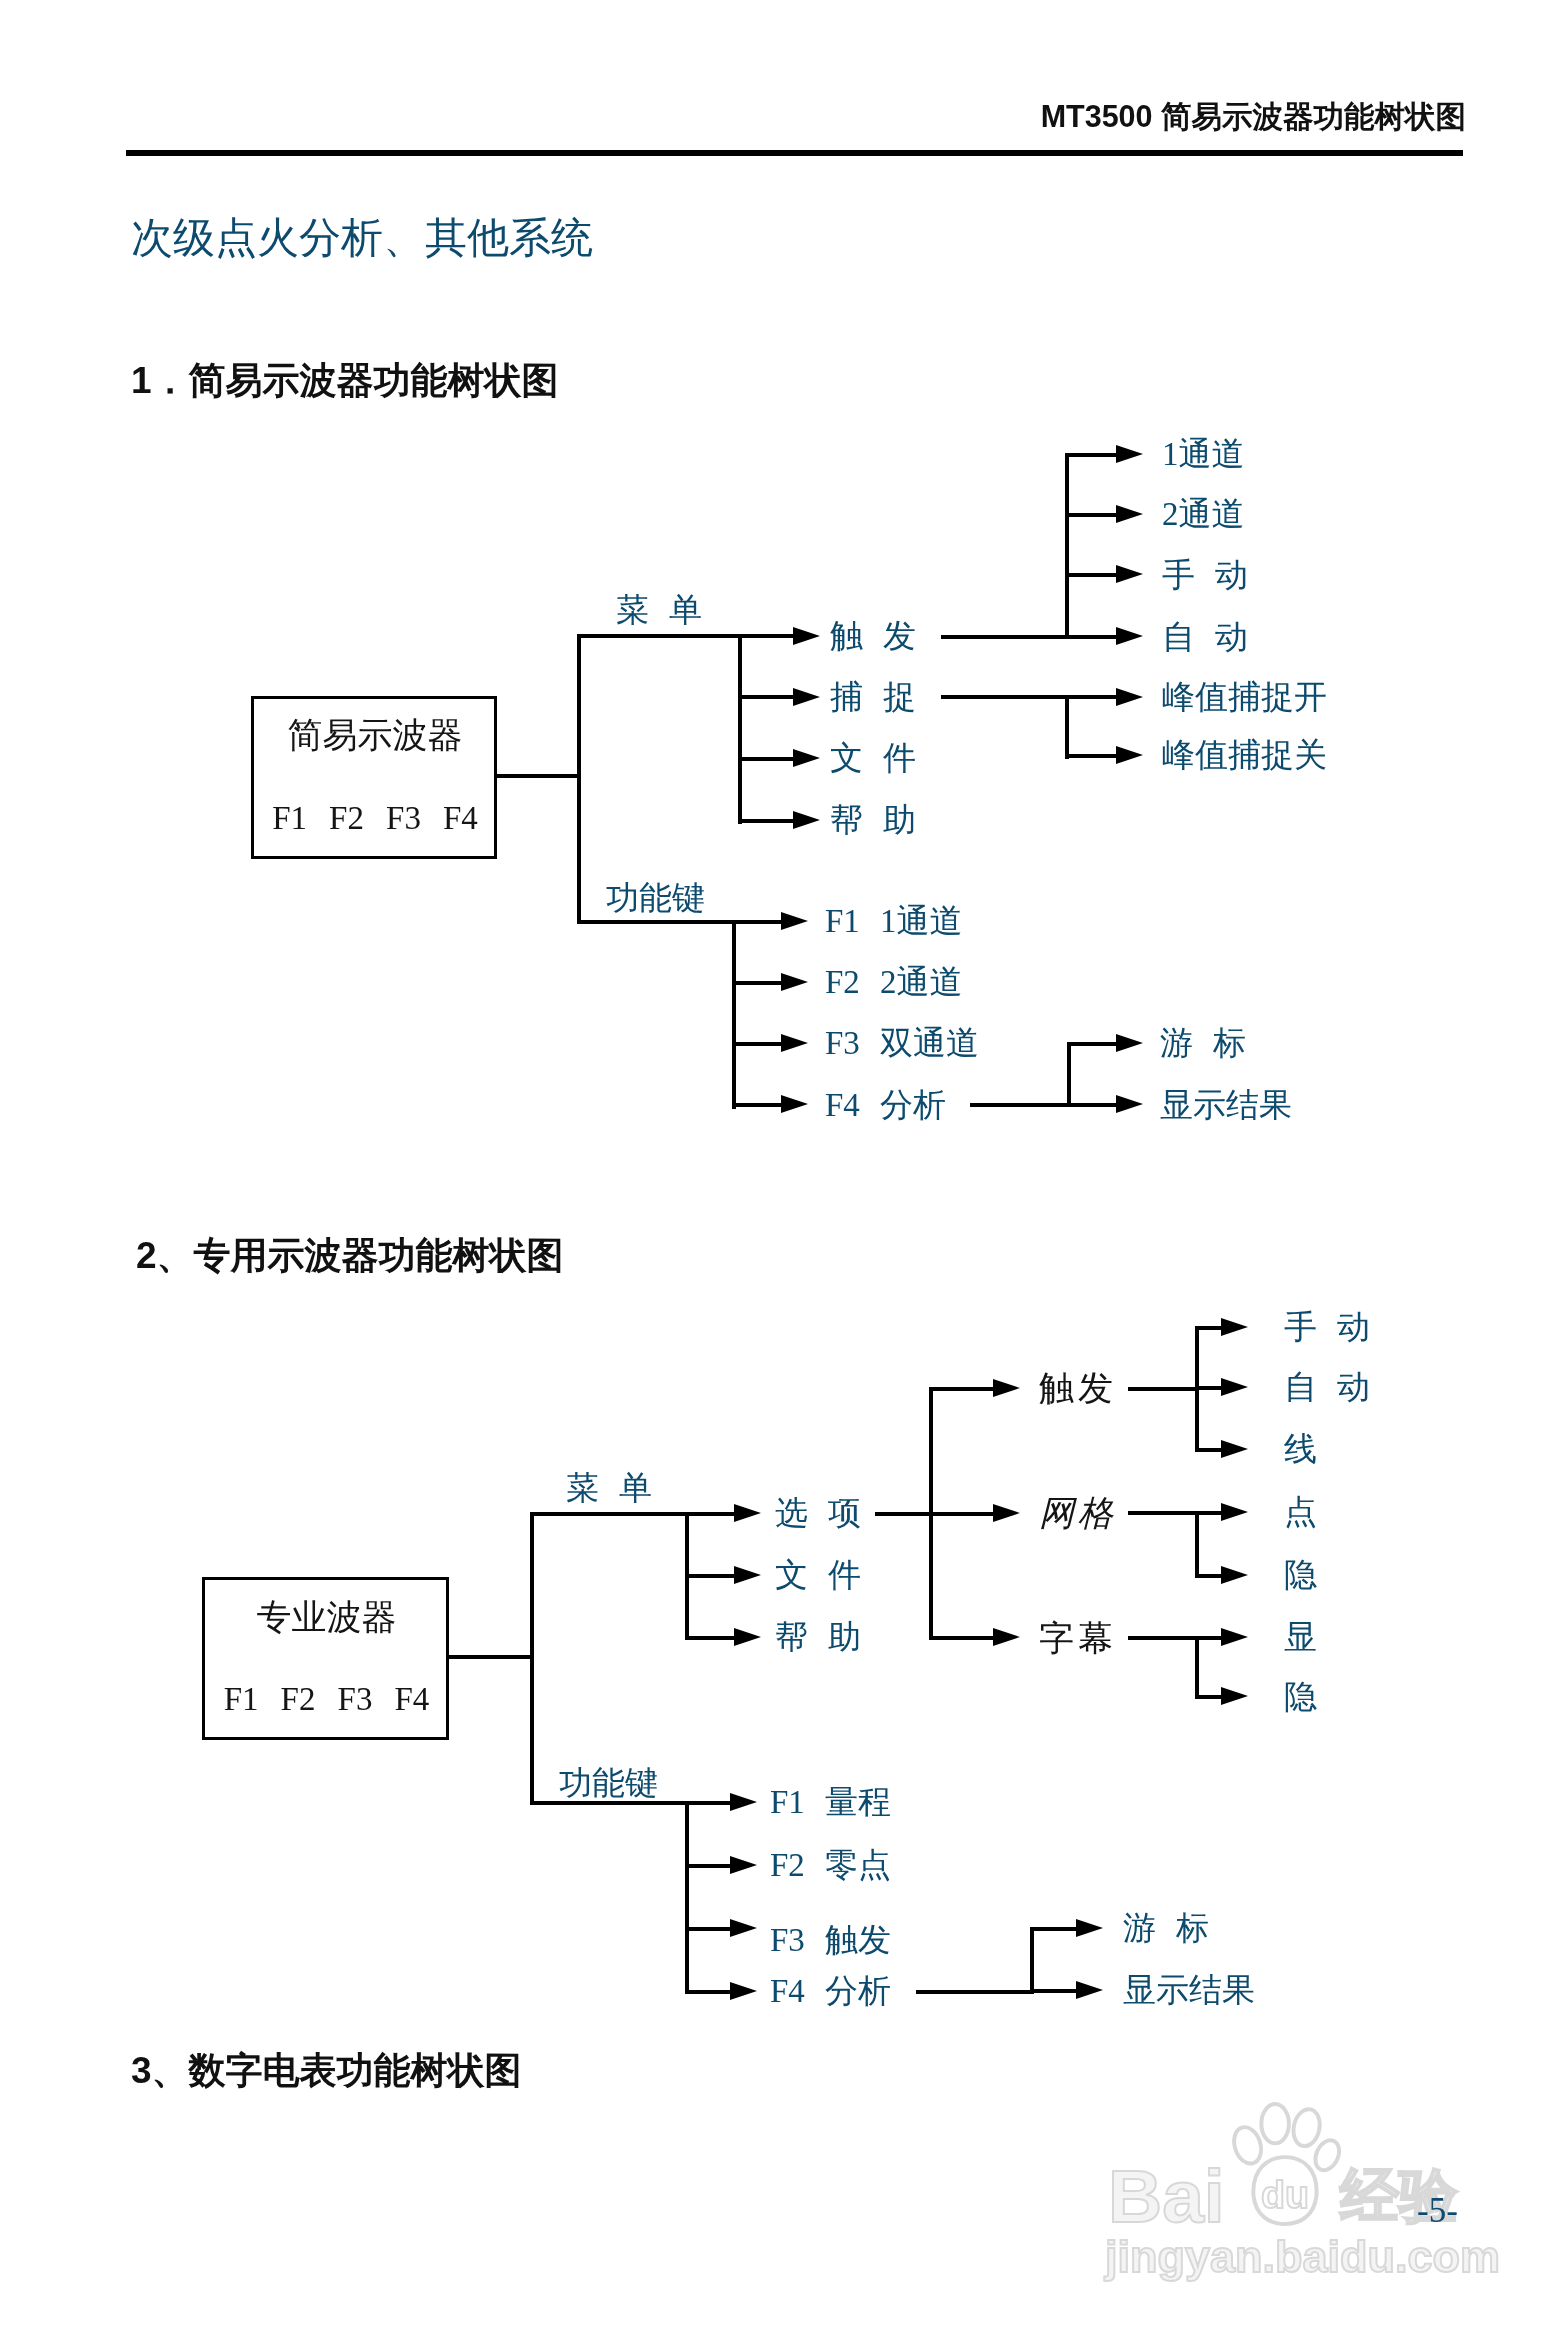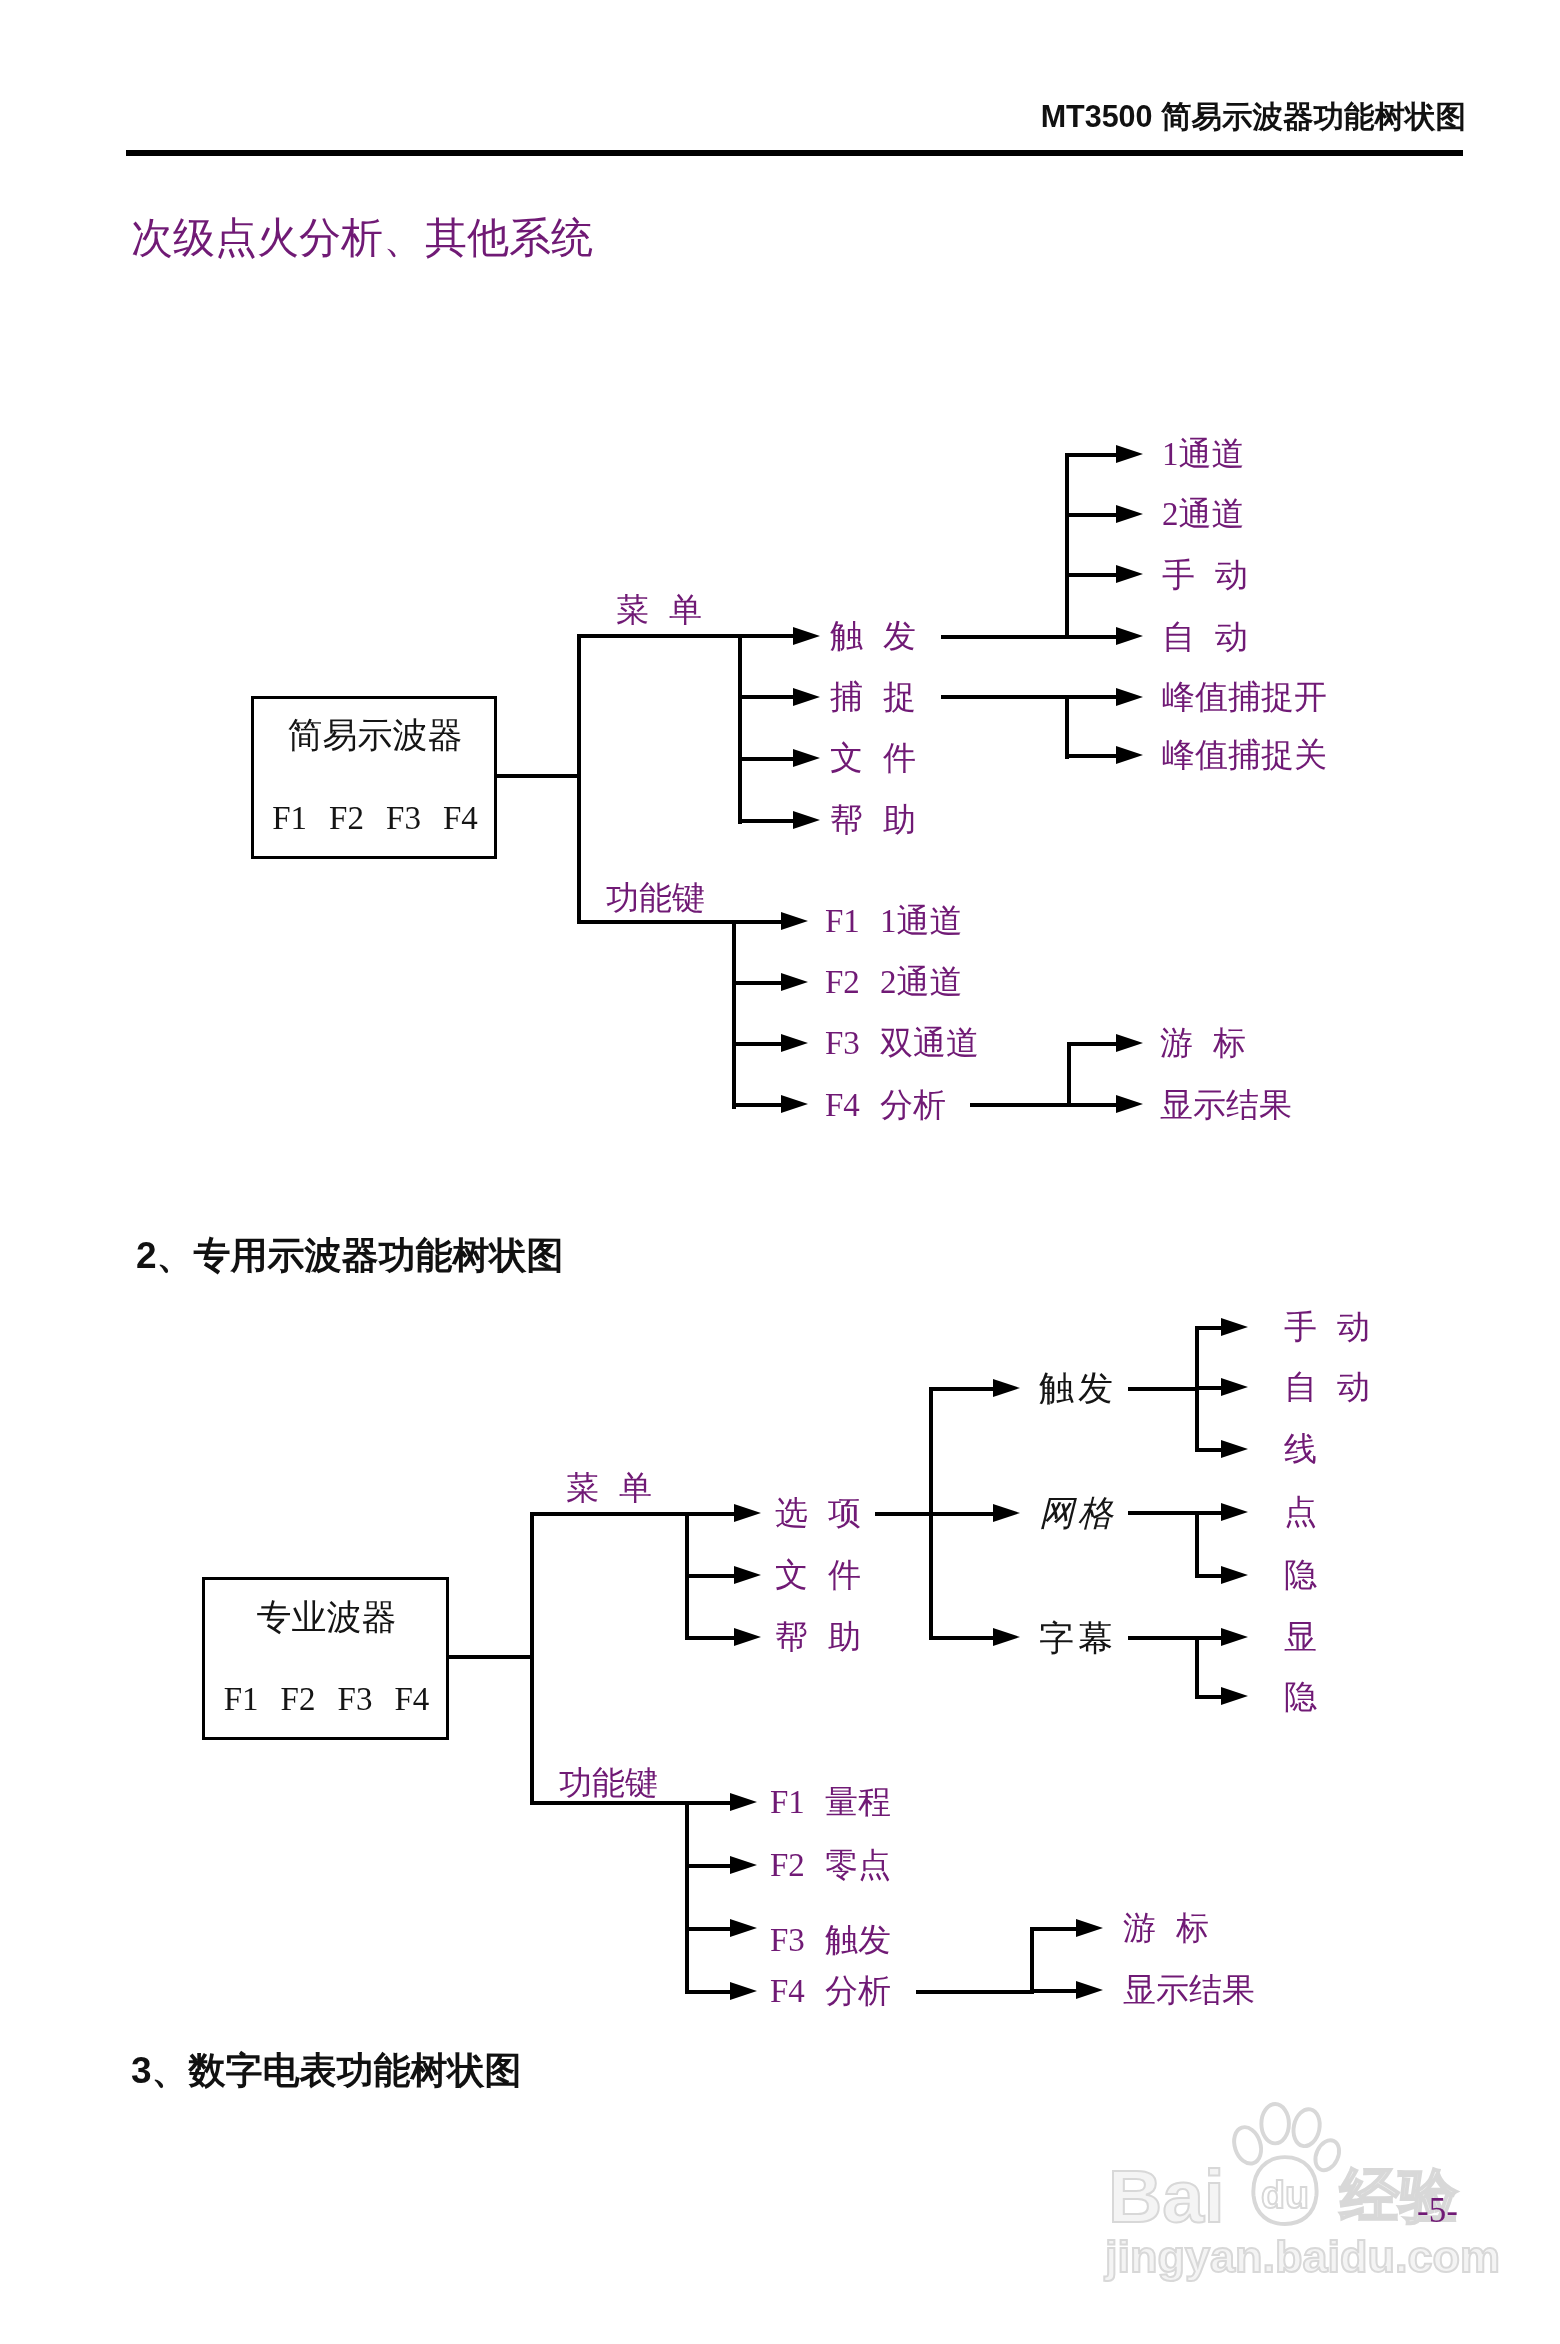--- a/index.html
+++ b/index.html
@@ -2,39 +2,40 @@
 <html><head>
 <meta charset="utf-8">
 <style>
   html,body{margin:0;padding:0;background:#fff;}
   #page{position:relative;width:1560px;height:2344px;background:#ffffff;overflow:hidden;
         font-family:"Liberation Serif","DejaVu Serif",serif;color:#151515;}
   .hl{position:absolute;height:3.9px;background:#000;}
   .vl{position:absolute;width:3.9px;background:#000;}
   .ar{position:absolute;width:0;height:0;border-top:9.9px solid transparent;
       border-bottom:9.9px solid transparent;border-left:27.6px solid #000;}
-  .lbl{position:absolute;font-size:33px;line-height:1;white-space:nowrap;word-spacing:11.8px;color:#701a75;}
+  .lbl{position:absolute;font-size:33px;line-height:1;white-space:nowrap;word-spacing:11.8px;color:#0c4a6e;}
   .lbl-mid{position:absolute;font-size:35px;line-height:1;white-space:nowrap;letter-spacing:3.9px;color:#151515;}
   .hd{position:absolute;font-family:"Liberation Sans","DejaVu Sans",sans-serif;font-weight:bold;
       line-height:1;white-space:nowrap;color:#111;}
   .boxline{position:absolute;text-align:center;font-size:35px;line-height:1;white-space:nowrap;word-spacing:13.8px;}
   .rootbox{position:absolute;border:3.9px solid #000;background:#fff;}
   .wm{position:absolute;font-family:"Liberation Sans","DejaVu Sans",sans-serif;font-weight:bold;
       color:#f4f4f4;-webkit-text-stroke:2px #d8d8d8;line-height:1;white-space:nowrap;}
 </style>
 </head>
 <body>
 
 <div id="page">
 
   <div class="hd" style="top:101px;right:94px;font-size:30.5px;">MT3500 简易示波器功能树状图</div>
   <div class="hl" style="left:126px;top:150px;width:1337px;height:5.9px;"></div>
 
   <div class="lbl" style="left:131px;top:217px;font-size:42px;word-spacing:0;">次级点火分析、其他系统</div>
 
+  <div class="hd" style="left:131px;top:362px;font-size:37px;">1．简易示波器功能树状图</div>
 
   <div>
 
     <div class="rootbox" style="left:251px;top:696px;width:240px;height:157px;"></div>
     <div class="boxline" style="left:251px;top:718px;width:248px;">简易示波器</div>
     <div class="boxline" style="left:251px;top:802px;width:248px;font-size:33px;">F1 F2 F3 F4</div>
 
     <div class="hl" style="left:497px;top:774px;width:82px;"></div>
     <div class="vl" style="left:577px;top:634px;height:290px;"></div>
 

